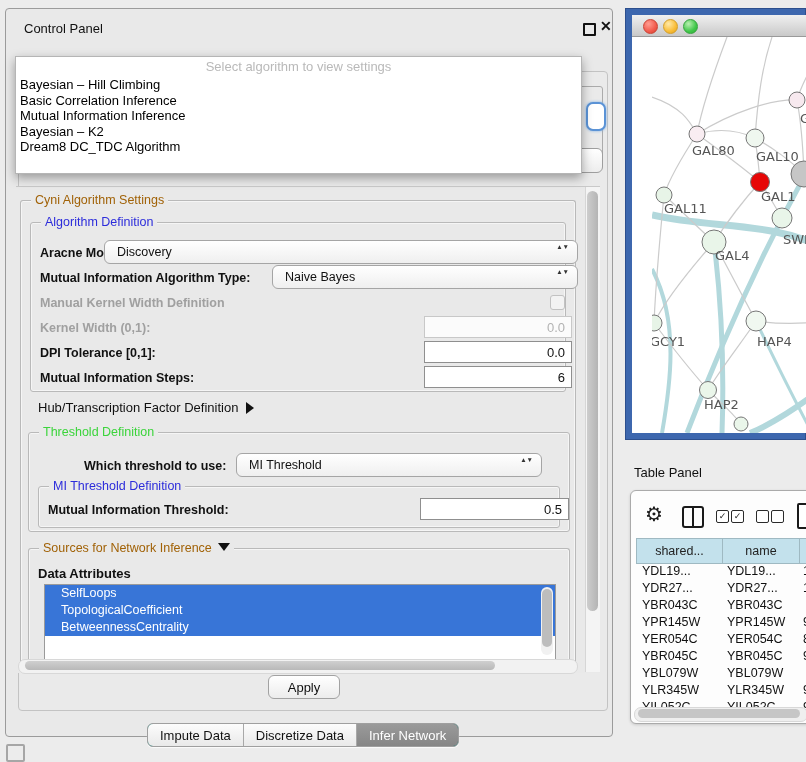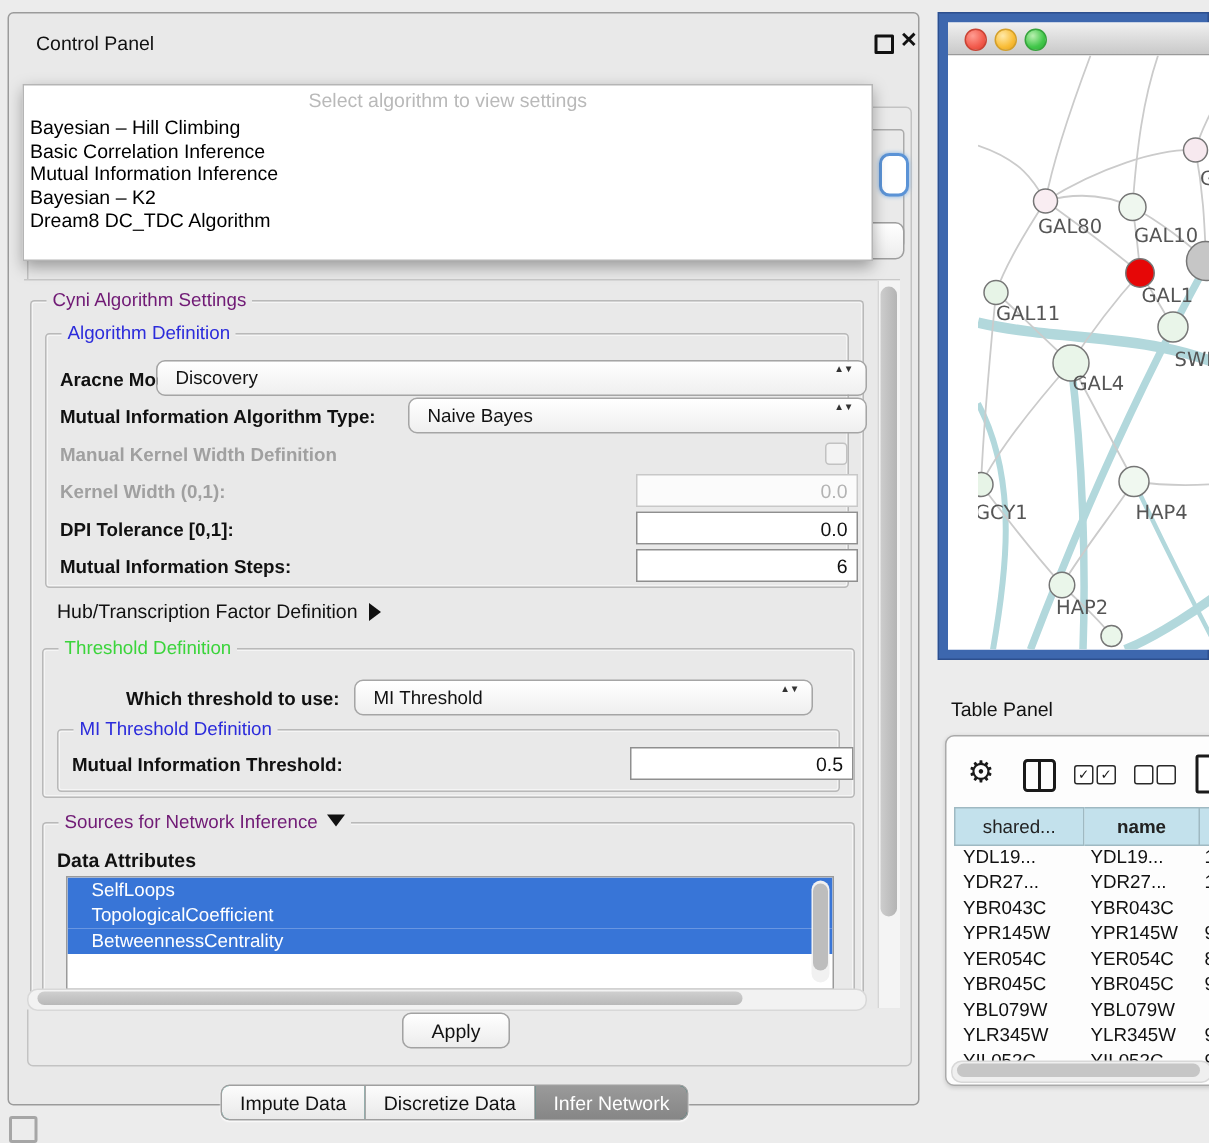--- a/index.html
+++ b/index.html
@@ -38,21 +38,21 @@
   .viewport{left:16px;top:186px;width:584px;height:486px;background:#e9e9e9;border-top:1px solid #c9c9c9;}
   .vscroll{left:585px;top:187px;width:14px;height:485px;background:#f4f4f4;border-left:1px solid #d6d6d6;}
   .vscroll .thumb{position:absolute;left:1px;top:4px;width:11px;height:420px;border-radius:6px;
     background:linear-gradient(90deg,#cdcdcd,#b4b4b4);}
   .hscroll{left:18px;top:659px;width:558px;height:13px;background:#f2f2f2;border:1px solid #d8d8d8;border-radius:7px;}
   .hscroll .thumb{position:absolute;left:6px;top:1px;width:470px;height:9px;border-radius:5px;
     background:linear-gradient(#cfcfcf,#b9b9b9);}
 
   
   .gbox{border:1px solid #b9b9b9;border-radius:3px;box-shadow:inset 0 0 0 1px rgba(255,255,255,.55);}
-  .glabel{position:absolute;top:-8px;left:10px;background:#e9e9e9;padding:0 4px;font-size:12.5px;color:#701a75;}
+  .glabel{position:absolute;top:-8px;left:10px;background:#e9e9e9;padding:0 4px;font-size:12.5px;color:#a16207;}
   .glabel.blue{color:#2c2cdb;}
   .glabel.green{color:#3bd43b;}
 
   .blabel{font-size:12.5px;font-weight:bold;color:#111;white-space:nowrap;}
   .dlabel{font-size:12.5px;font-weight:bold;color:#a0a0a0;white-space:nowrap;}
 
   .combo{background:linear-gradient(#ffffff,#efefef);border:1px solid #a5a5a5;border-radius:6px;
     font-size:12.5px;color:#111;display:flex;align-items:center;padding-left:12px;}
   .combo .spin{position:absolute;right:8px;top:3px;display:flex;flex-direction:column;
     font-size:6.5px;line-height:6px;color:#333;}
@@ -334,21 +334,21 @@
   <div class="abs gear">⚙</div>
   <div class="abs colicon"></div>
   <div class="abs cb" style="left:716px;top:510px;">✓</div>
   <div class="abs cb" style="left:731px;top:510px;">✓</div>
   <div class="abs cb" style="left:756px;top:510px;"></div>
   <div class="abs cb" style="left:771px;top:510px;"></div>
   <div class="abs docicon"></div>
 
   <div class="abs thead-row">
     <div class="th" style="width:85px;">shared...</div>
-    <div class="th" style="width:76px;font-weight:bold;">name</div>
+    <div class="th" style="width:76px;">name</div>
     <div class="th" style="width:20px;"></div>
   </div>
   <div id="table-rows">
       <div class="trow abs" style="top: 564px;">
         <span style="left: 6px;">YDL19...</span>
         <span style="left: 91px;">YDL19...</span>
         <span style="left: 167px;">13</span>
       </div>
       <div class="trow abs" style="top: 581px;">
         <span style="left: 6px;">YDR27...</span>

